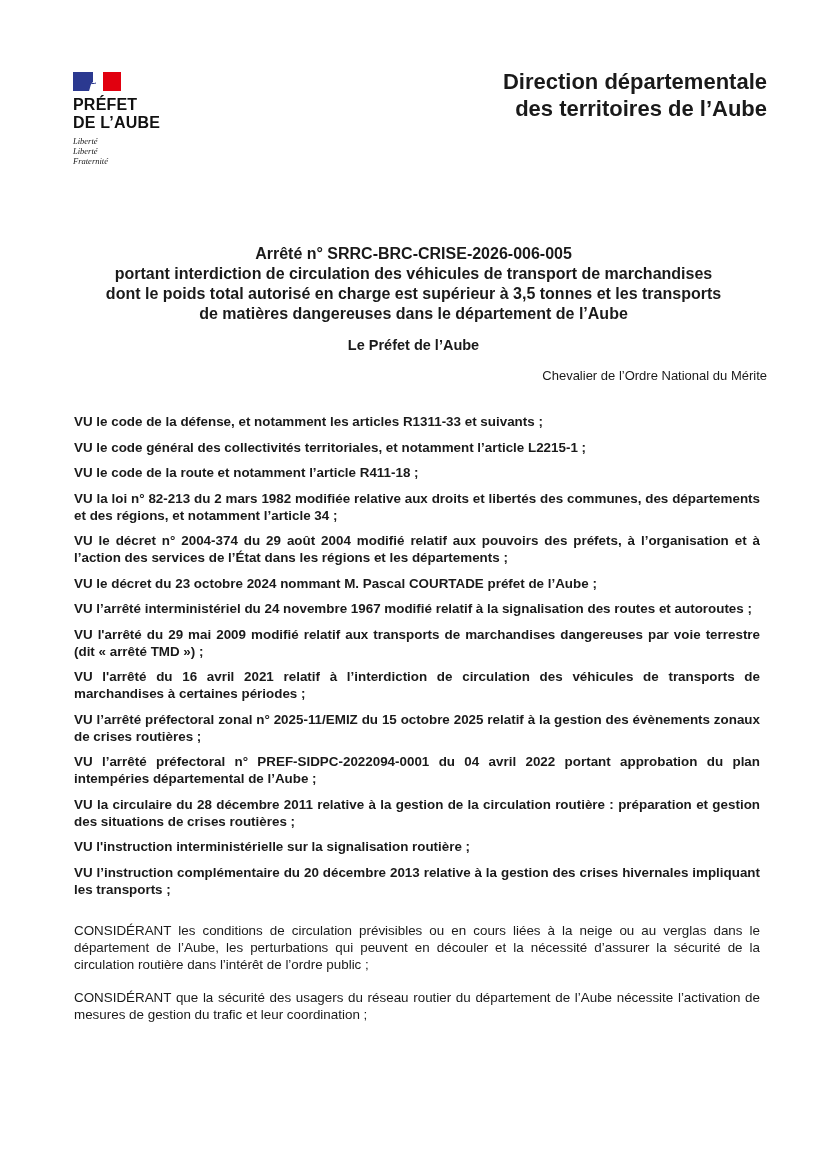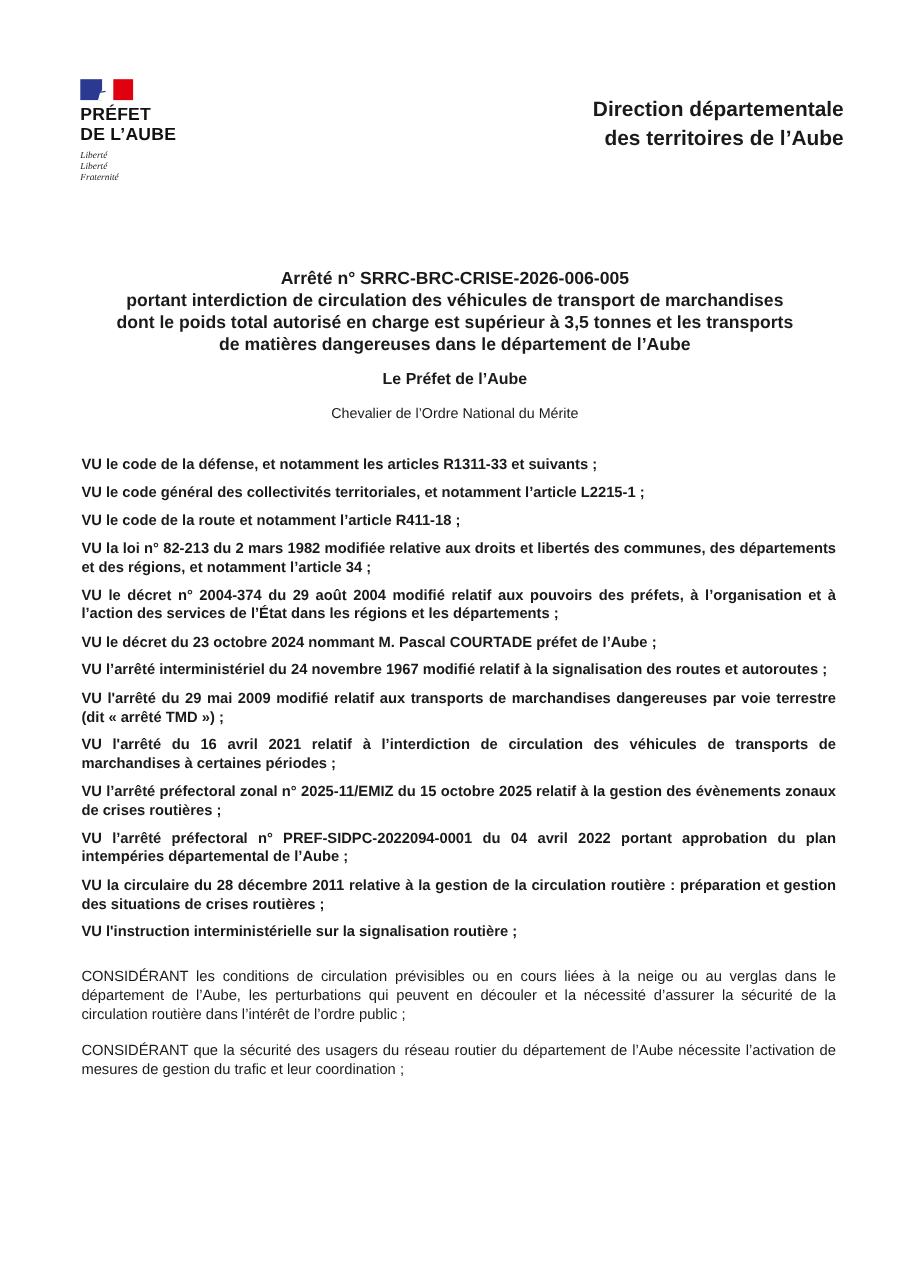--- a/index.html
+++ b/index.html
@@ -16,34 +16,34 @@
   .flag svg { position: absolute; left: 14px; top: 0; }
   .prefet-name {
     margin-top: 5px; font-weight: bold; font-size: 16px; line-height: 18px;
     letter-spacing: 0.2px; color: #111;
   }
   .motto {
     margin-top: 4px; font-family: "Liberation Serif", "DejaVu Serif", serif;
     font-style: italic; font-size: 8.5px; line-height: 10px; color: #222;
   }
   .direction {
-    position: absolute; right: 60px; top: 86px; text-align: right;
-    font-size: 19px; line-height: 27px; font-weight: 600; color: #1a1a1a;
+    position: absolute; right: 60px; top: 68px; text-align: right;
+    font-size: 22px; line-height: 27px; font-weight: 600; color: #1a1a1a;
   }
   .title-block {
     position: absolute; left: 60px; width: 707px; top: 244px;
     text-align: center; font-weight: bold; font-size: 16px; line-height: 20px;
   }
   .prefet-title {
     position: absolute; left: 60px; width: 707px; top: 337px;
     text-align: center; font-weight: bold; font-size: 14.5px;
   }
   .chevalier {
     position: absolute; left: 60px; width: 707px; top: 368px;
-    text-align: center; font-size: 13px;
+    text-align: right; font-size: 13px;
   }
   .body-text {
     position: absolute; left: 74px; width: 686px; top: 413px;
     font-size: 13.4px; line-height: 17px; text-align: justify;
   }
   .vu { margin: 0 0 8.5px 0; font-weight: bold; }
   .considerant { margin: 0 0 16px 0; }
   .considerant.first { margin-top: 24px; }
 </style>
 </head>
@@ -92,15 +92,16 @@
   <p class="vu">VU la loi n° 82-213 du 2 mars 1982 modifiée relative aux droits et libertés des communes, des départements et des régions, et notamment l’article 34 ;</p>
   <p class="vu">VU le décret n° 2004-374 du 29 août 2004 modifié relatif aux pouvoirs des préfets, à l’organisation et à l’action des services de l’État dans les régions et les départements ;</p>
   <p class="vu">VU le décret du 23 octobre 2024 nommant M. Pascal COURTADE préfet de l’Aube ;</p>
   <p class="vu">VU l’arrêté interministériel du 24 novembre 1967 modifié relatif à la signalisation des routes et autoroutes ;</p>
   <p class="vu">VU l'arrêté du 29 mai 2009 modifié relatif aux transports de marchandises dangereuses par voie terrestre (dit « arrêté TMD ») ;</p>
   <p class="vu">VU l'arrêté du 16 avril 2021 relatif à l’interdiction de circulation des véhicules de transports de marchandises à certaines périodes ;</p>
   <p class="vu">VU l’arrêté préfectoral zonal n° 2025-11/EMIZ du 15 octobre 2025 relatif à la gestion des évènements zonaux de crises routières ;</p>
   <p class="vu">VU l’arrêté préfectoral n° PREF-SIDPC-2022094-0001 du 04 avril 2022 portant approbation du plan intempéries départemental de l’Aube ;</p>
   <p class="vu">VU la circulaire du 28 décembre 2011 relative à la gestion de la circulation routière : préparation et gestion des situations de crises routières ;</p>
   <p class="vu">VU l'instruction interministérielle sur la signalisation routière ;</p>
+  <p class="vu">VU l’instruction complémentaire du 20 décembre 2013 relative à la gestion des crises hivernales impliquant les transports ;</p>
   <p class="considerant first">CONSIDÉRANT les conditions de circulation prévisibles ou en cours liées à la neige ou au verglas dans le département de l’Aube, les perturbations qui peuvent en découler et la nécessité d’assurer la sécurité de la circulation routière dans l’intérêt de l’ordre public ;</p>
   <p class="considerant">CONSIDÉRANT que la sécurité des usagers du réseau routier du département de l’Aube nécessite l’activation de mesures de gestion du trafic et leur coordination ;</p>
 </div>
 
 </body></html>

